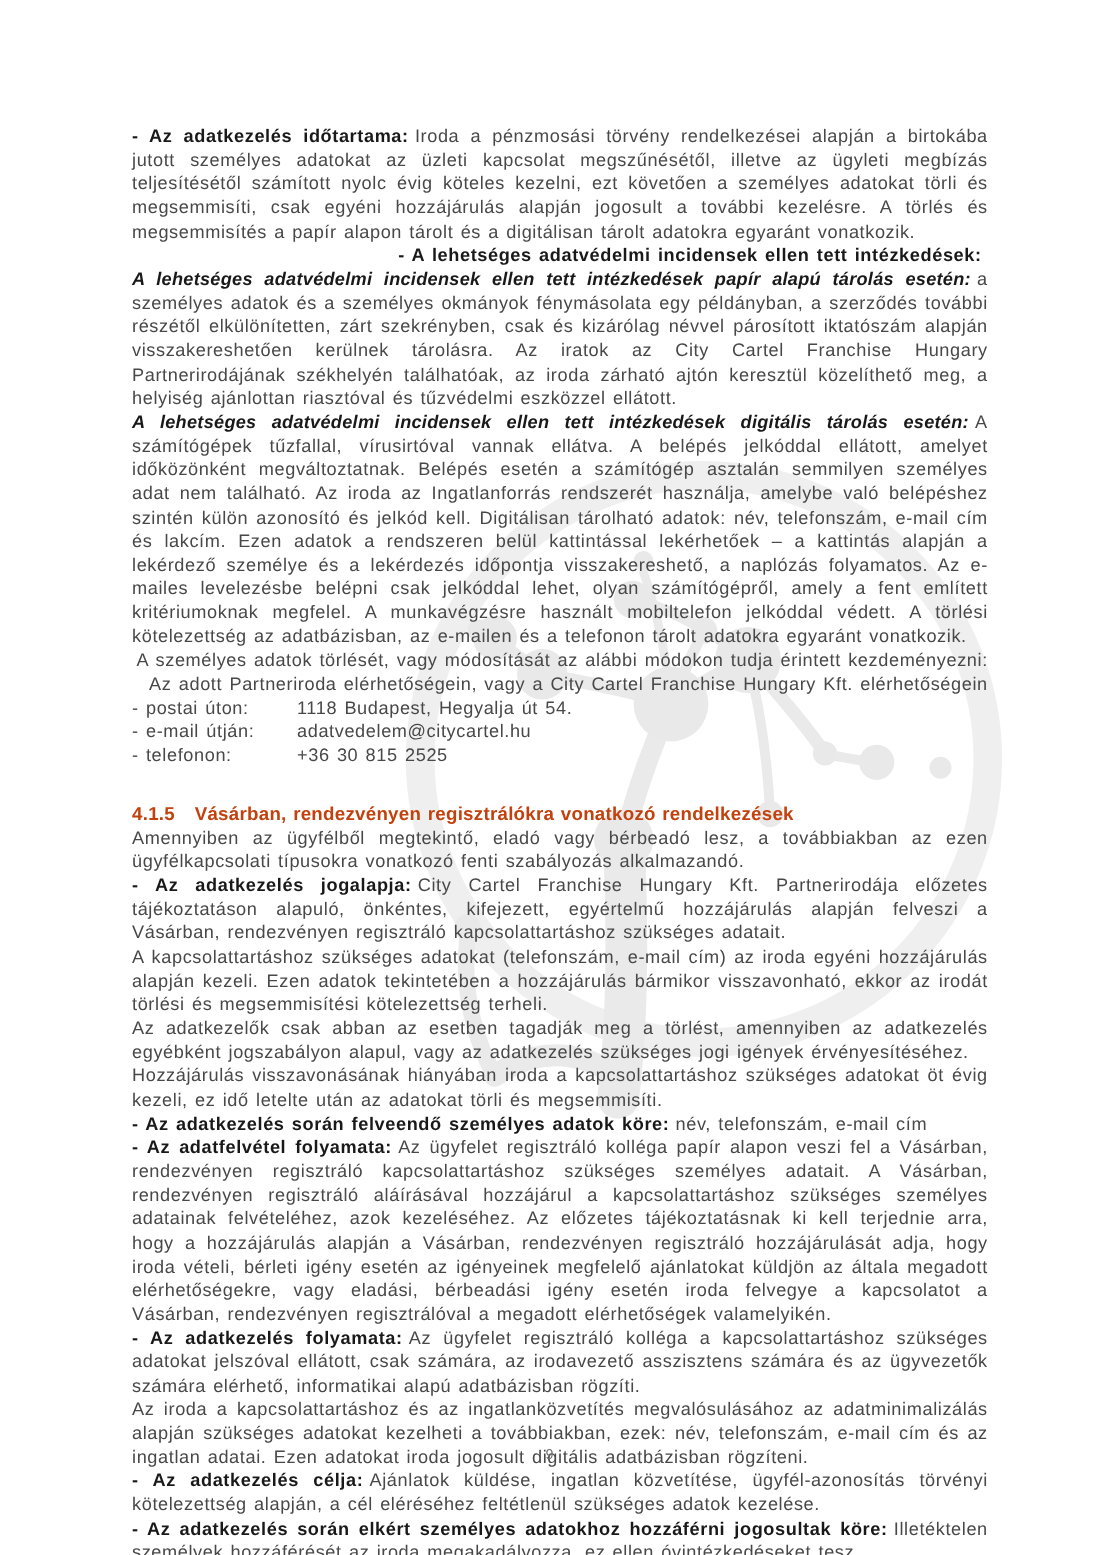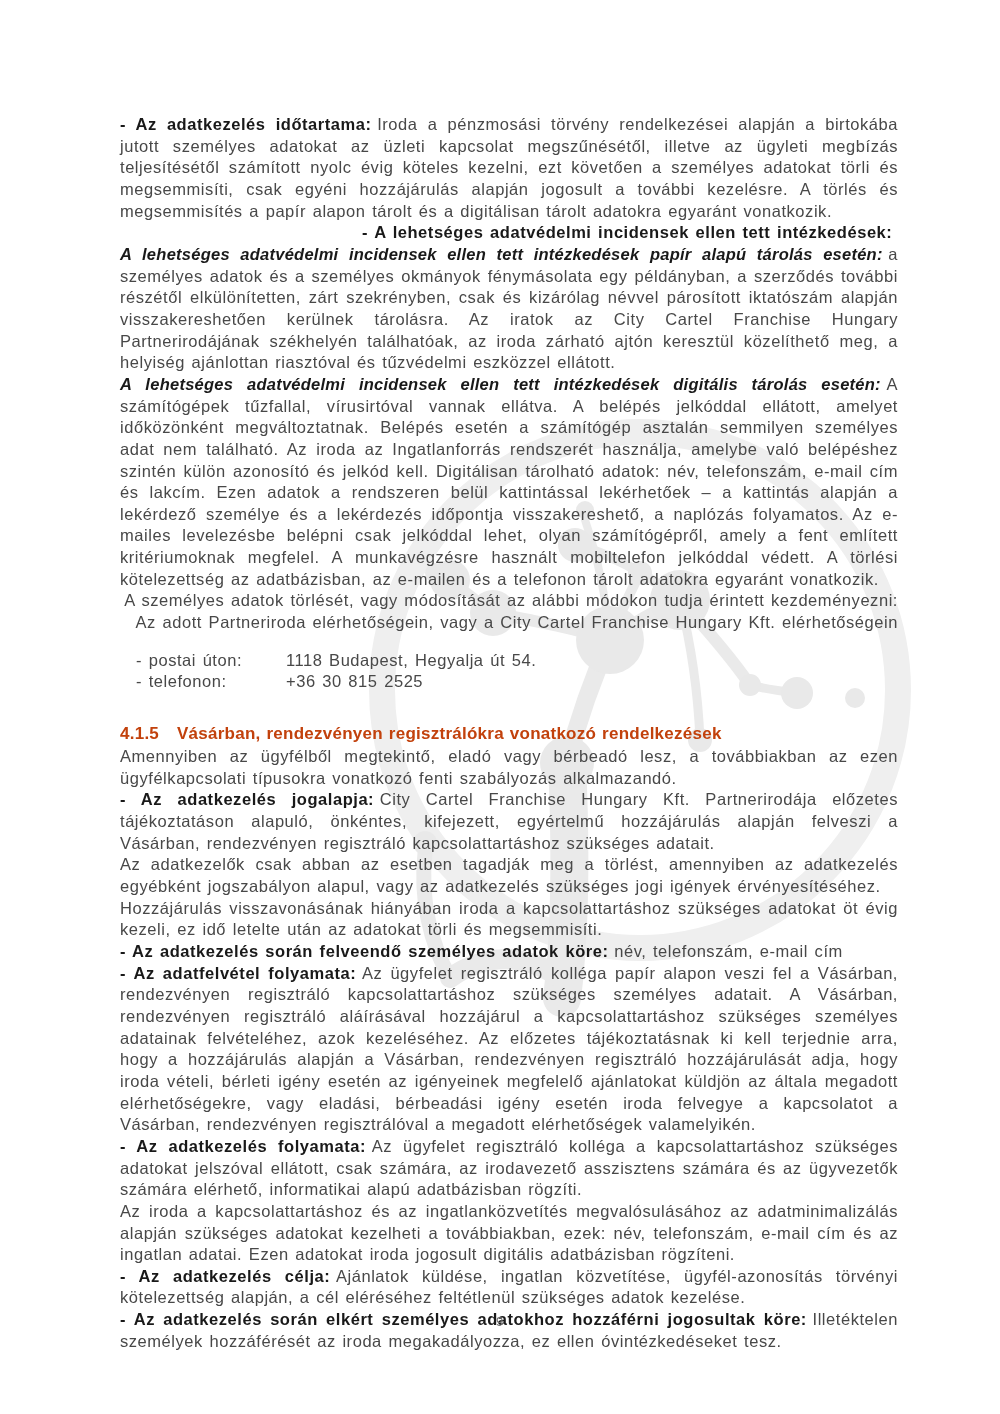--- a/index.html
+++ b/index.html
@@ -20,21 +20,21 @@
     z-index:1;
     color:#484848;
     font-size:16.5px;line-height:21.65px;
     letter-spacing:0.55px;word-spacing:1.5px;
     text-align:justify;
   }
   .para{margin:0;padding:0;}
   .lead{font-weight:bold;color:#191919;margin-right:.34em;}
   .lead.italic{font-style:italic;letter-spacing:0.25px;}
   .plain-line{text-align:right;}
-  .contact-list{margin:16px;padding:0;}
+  .contact-list{margin:0;padding:0;}
   .contact-row{text-align:left;}
   .contact-label{display:inline-block;width:150px;}
   .contact-value{display:inline-block;}
   .section-heading{
     margin:30px 0 1px 0;
     font-size:17px;line-height:22px;
     font-weight:bold;color:#c2410c;
     letter-spacing:0.25px;word-spacing:1px;
     text-align:left;
   }
@@ -97,30 +97,34 @@
 
     <p class="para plain-line"><span>A személyes adatok törlését, vagy módosítását az alábbi módokon tudja érintett kezdeményezni:</span></p>
 
     <p class="para plain-line"><span>Az adott Partneriroda elérhetőségein, vagy a City Cartel Franchise Hungary Kft. elérhetőségein</span></p>
 
     <div class="contact-list">
       <div class="contact-row">
         <span class="contact-label">- postai úton:</span><span class="contact-value">1118 Budapest, Hegyalja út 54.</span>
       </div>
       <div class="contact-row">
+        <span class="contact-label">- e-mail útján:</span><span class="contact-value">adatvedelem@citycartel.hu</span>
+      </div>
+      <div class="contact-row">
         <span class="contact-label">- telefonon:</span><span class="contact-value">+36 30 815 2525</span>
       </div>
     </div>
 
     <h2 class="section-heading"><span class="heading-number">4.1.5</span><span>Vásárban, rendezvényen regisztrálókra vonatkozó rendelkezések</span></h2>
 
     <p class="para"><span>Amennyiben az ügyfélből megtekintő, eladó vagy bérbeadó lesz, a továbbiakban az ezen ügyfélkapcsolati típusokra vonatkozó fenti szabályozás alkalmazandó.</span></p>
 
     <p class="para"><strong class="lead">- Az adatkezelés jogalapja:</strong><span>City Cartel Franchise Hungary Kft. Partnerirodája előzetes tájékoztatáson alapuló, önkéntes, kifejezett, egyértelmű hozzájárulás alapján felveszi a Vásárban, rendezvényen regisztráló kapcsolattartáshoz szükséges adatait.</span></p>
 
+    <p class="para"><span>A kapcsolattartáshoz szükséges adatokat (telefonszám, e-mail cím) az iroda egyéni hozzájárulás alapján kezeli. Ezen adatok tekintetében a hozzájárulás bármikor visszavonható, ekkor az irodát törlési és megsemmisítési kötelezettség terheli.</span></p>
 
     <p class="para"><span>Az adatkezelők csak abban az esetben tagadják meg a törlést, amennyiben az adatkezelés egyébként jogszabályon alapul, vagy az adatkezelés szükséges jogi igények érvényesítéséhez.</span></p>
 
     <p class="para"><span>Hozzájárulás visszavonásának hiányában iroda a kapcsolattartáshoz szükséges adatokat öt évig kezeli, ez idő letelte után az adatokat törli és megsemmisíti.</span></p>
 
     <p class="para"><strong class="lead">- Az adatkezelés során felveendő személyes adatok köre:</strong><span>név, telefonszám, e-mail cím</span></p>
 
     <p class="para"><strong class="lead">- Az adatfelvétel folyamata:</strong><span>Az ügyfelet regisztráló kolléga papír alapon veszi fel a Vásárban, rendezvényen regisztráló kapcsolattartáshoz szükséges személyes adatait. A Vásárban, rendezvényen regisztráló aláírásával hozzájárul a kapcsolattartáshoz szükséges személyes adatainak felvételéhez, azok kezeléséhez. Az előzetes tájékoztatásnak ki kell terjednie arra, hogy a hozzájárulás alapján a Vásárban, rendezvényen regisztráló hozzájárulását adja, hogy iroda vételi, bérleti igény esetén az igényeinek megfelelő ajánlatokat küldjön az általa megadott elérhetőségekre, vagy eladási, bérbeadási igény esetén iroda felvegye a kapcsolatot a Vásárban, rendezvényen regisztrálóval a megadott elérhetőségek valamelyikén.</span></p>
 
     <p class="para"><strong class="lead">- Az adatkezelés folyamata:</strong><span>Az ügyfelet regisztráló kolléga a kapcsolattartáshoz szükséges adatokat jelszóval ellátott, csak számára, az irodavezető asszisztens számára és az ügyvezetők számára elérhető, informatikai alapú adatbázisban rögzíti.</span></p>

